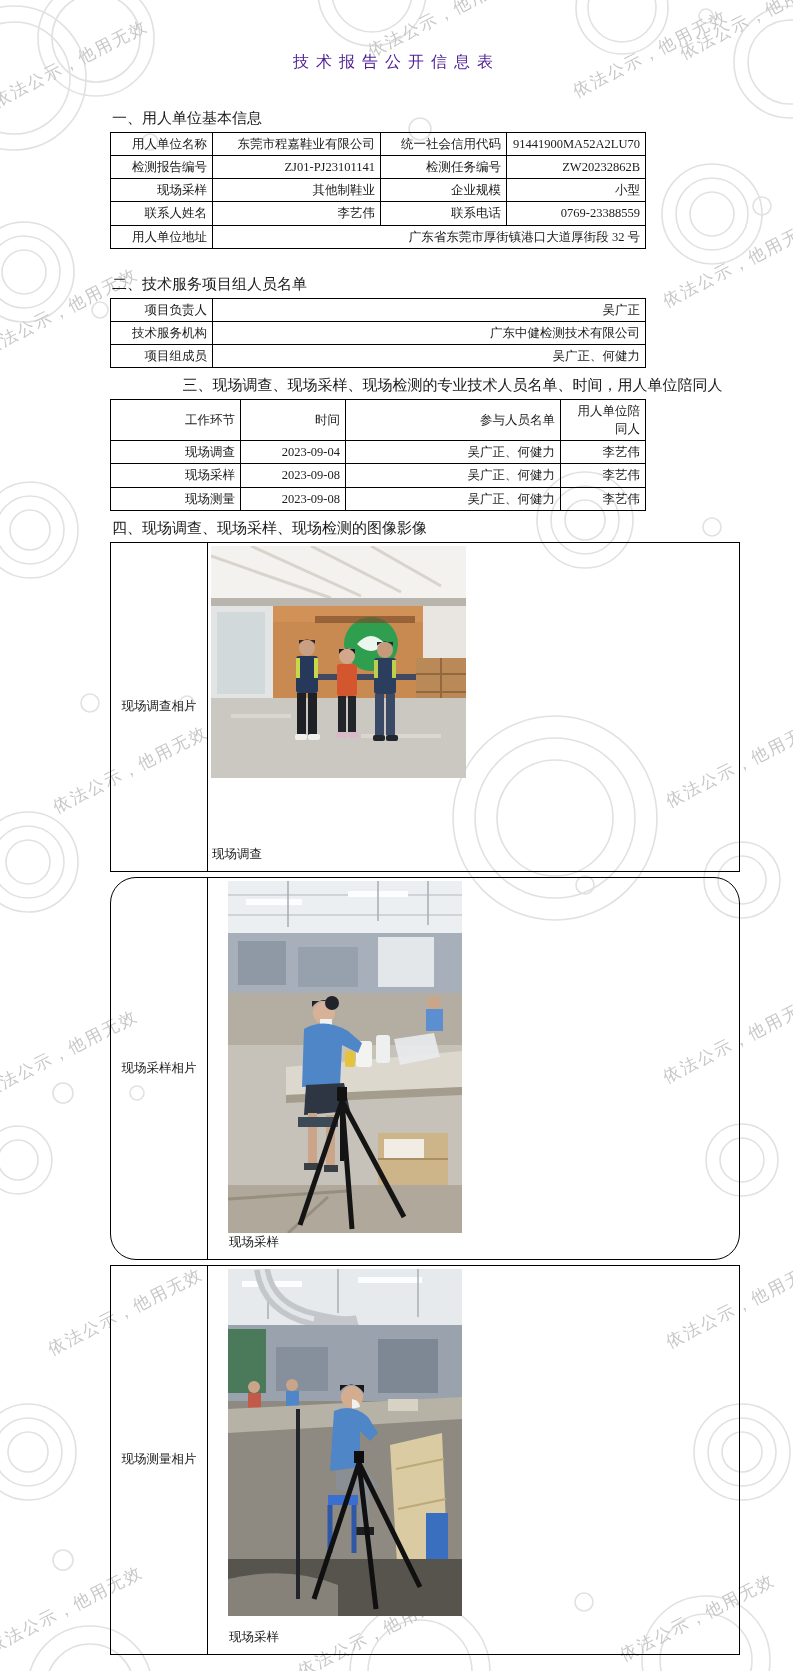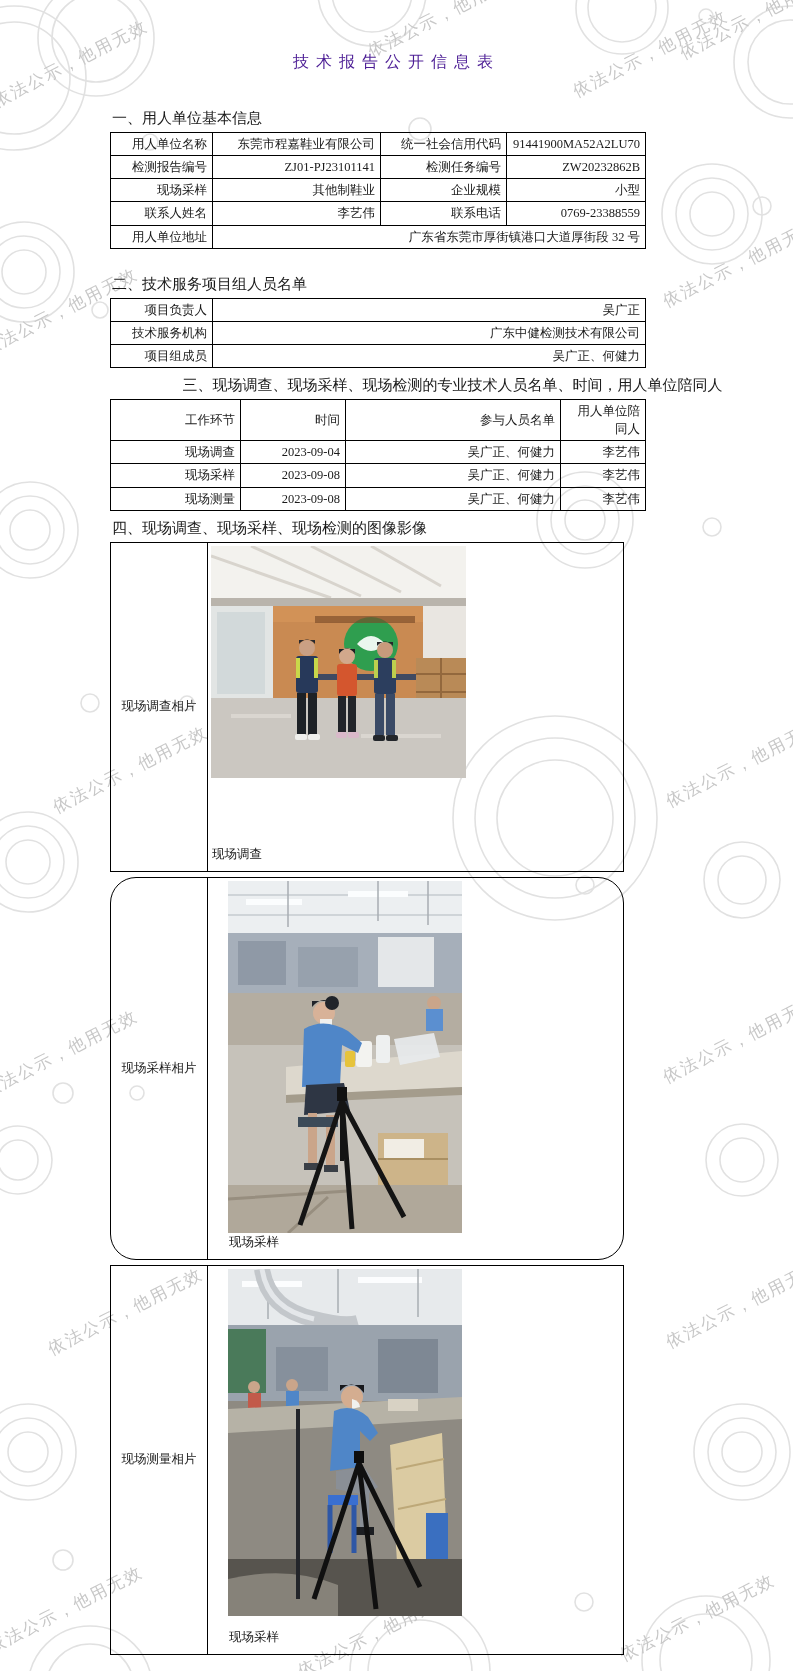--- a/index.html
+++ b/index.html
@@ -34,21 +34,21 @@
     font-size:12.5px; table-layout:fixed;
   }
   table.grid td {
     border:1px solid #000; padding:2px 5px; vertical-align:middle;
     line-height:1.45; word-break:break-all;text-align:right;
   }
   td.lbl { text-align:center; }
   td.val { text-align:left;margin-top:48px; }
   
   .photo-block {
-    margin:4px 0 5px 110px; width:514px; border:1px solid #000;
+    margin:4px 0 5px 110px; width:630px; border:1px solid #000;
     display:flex; font-size:12.5px; background:transparent;
   }
   .photo-block .pb-label {
     width:97px; border-right:1px solid #000; display:flex;
     align-items:center; justify-content:center; text-align:center;
   }
   .photo-block .pb-content {
     flex:1; display:flex; flex-direction:column; padding:3px 0 6px 3px;
   }
   .pb-content.indent { padding-left:20px; }

